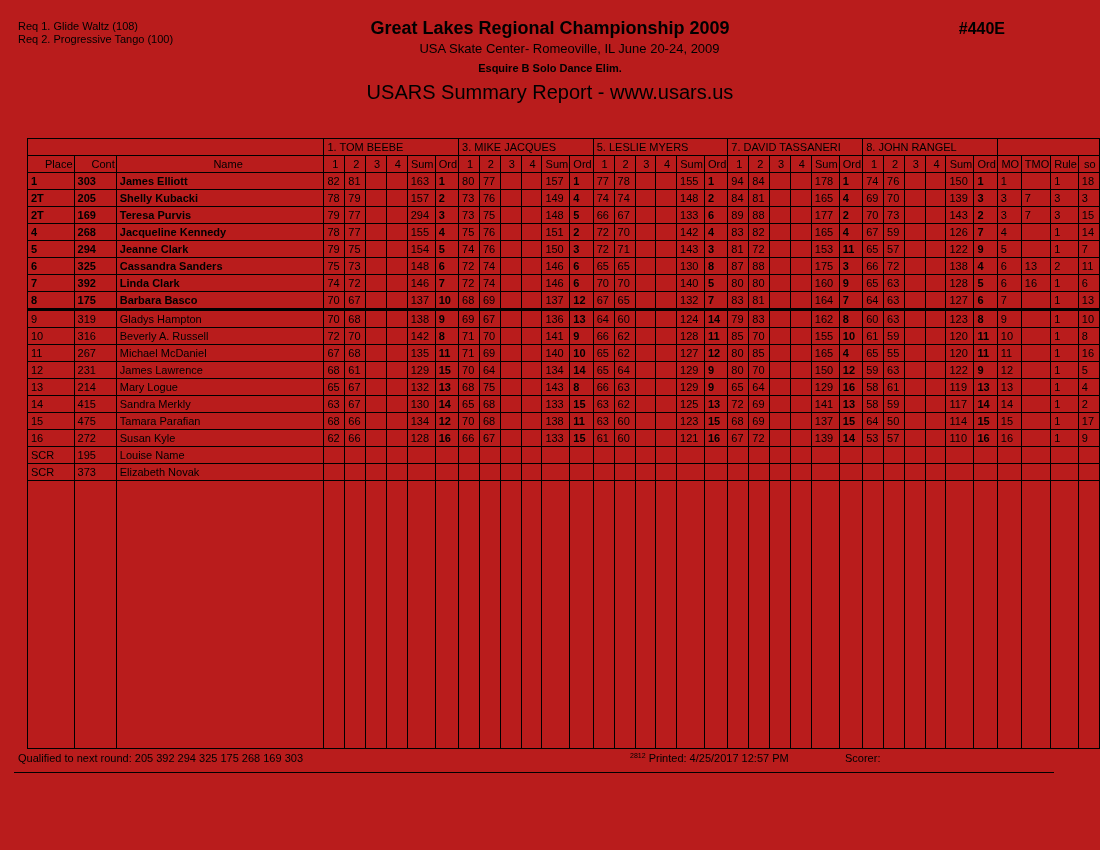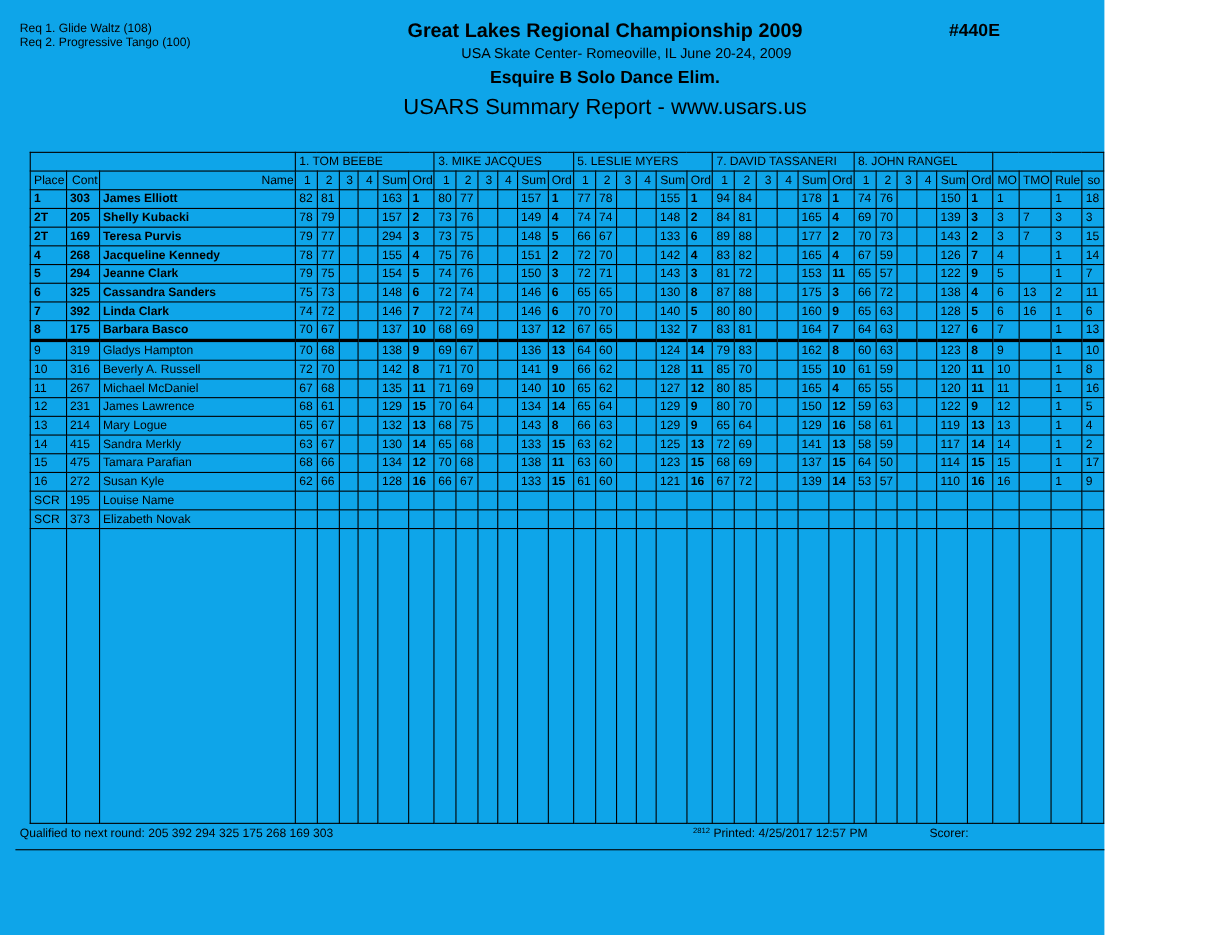--- a/index.html
+++ b/index.html
@@ -1,33 +1,33 @@
 <!DOCTYPE html>
 <html><head>
 <meta charset="utf-8">
 <style>
   html,body { margin:0; padding:0; background:#fff; }
   body { width:1100px; height:850px; font-family:"Liberation Sans", sans-serif; color:#000; }
-  .page { position:relative; width:1004px; height:850px; background:#0ea5e9; overflow:hidden; }
+  .page { position:relative; width:1100px; height:850px; background:#b91c1c; overflow:hidden; }
 
   .reqs { position:absolute; left:18px; top:20px; font-size:11px; line-height:13px; }
   .titles { position:absolute; left:0; top:18px; width:1100px; text-align:center; }
   .title-main { font-size:18px; font-weight:bold; line-height:20px; }
   .title-venue { font-size:13px; margin-top:3px;padding-left:39px; }
-  .title-event { font-size:16px; font-weight:bold; margin-top:6px; }
+  .title-event { font-size:11px; font-weight:bold; margin-top:6px; }
   .title-report { font-size:20px; margin-top:7px; }
   .event-num { position:absolute; right:95px; top:20px; font-size:16px; font-weight:bold; }
 
   table.results { position:absolute; left:27px; top:138px; border-collapse:collapse; table-layout:fixed; }
   table.results td { border:1px solid #000; font-size:11px; height:16px; line-height:16px;
                      padding:0 1px 0 3px; overflow:hidden; white-space:nowrap; vertical-align:middle; }
   td.nob { border:none; }
   td.judgehead { font-size:11px; text-align:left; padding-left:4px; }
   td.colhead { font-size:10px; text-align:center; padding:0; height:15px; }
-  td.colhead.left { text-align:right; padding-left:3px; }
+  td.colhead.left { text-align:center; padding-left:17px; }
   td.hv { border-left:3px solid #000; border-right:3px solid #000; }
   tr.cut td { border-bottom:3px solid #000; }
   td.b, .b { font-weight:bold; }
   tr.filler td { border-top:none; }
 
   .footer { position:absolute; left:0; top:752px; width:1100px; font-size:11px; }
   .footer .qualified { position:absolute; left:18px; top:0; }
   .footer .printedgrp { position:absolute; left:630px; top:0; }
   .footer .scorer { position:absolute; left:845px; top:0; }
   .code { font-size:7px; vertical-align:top; }

